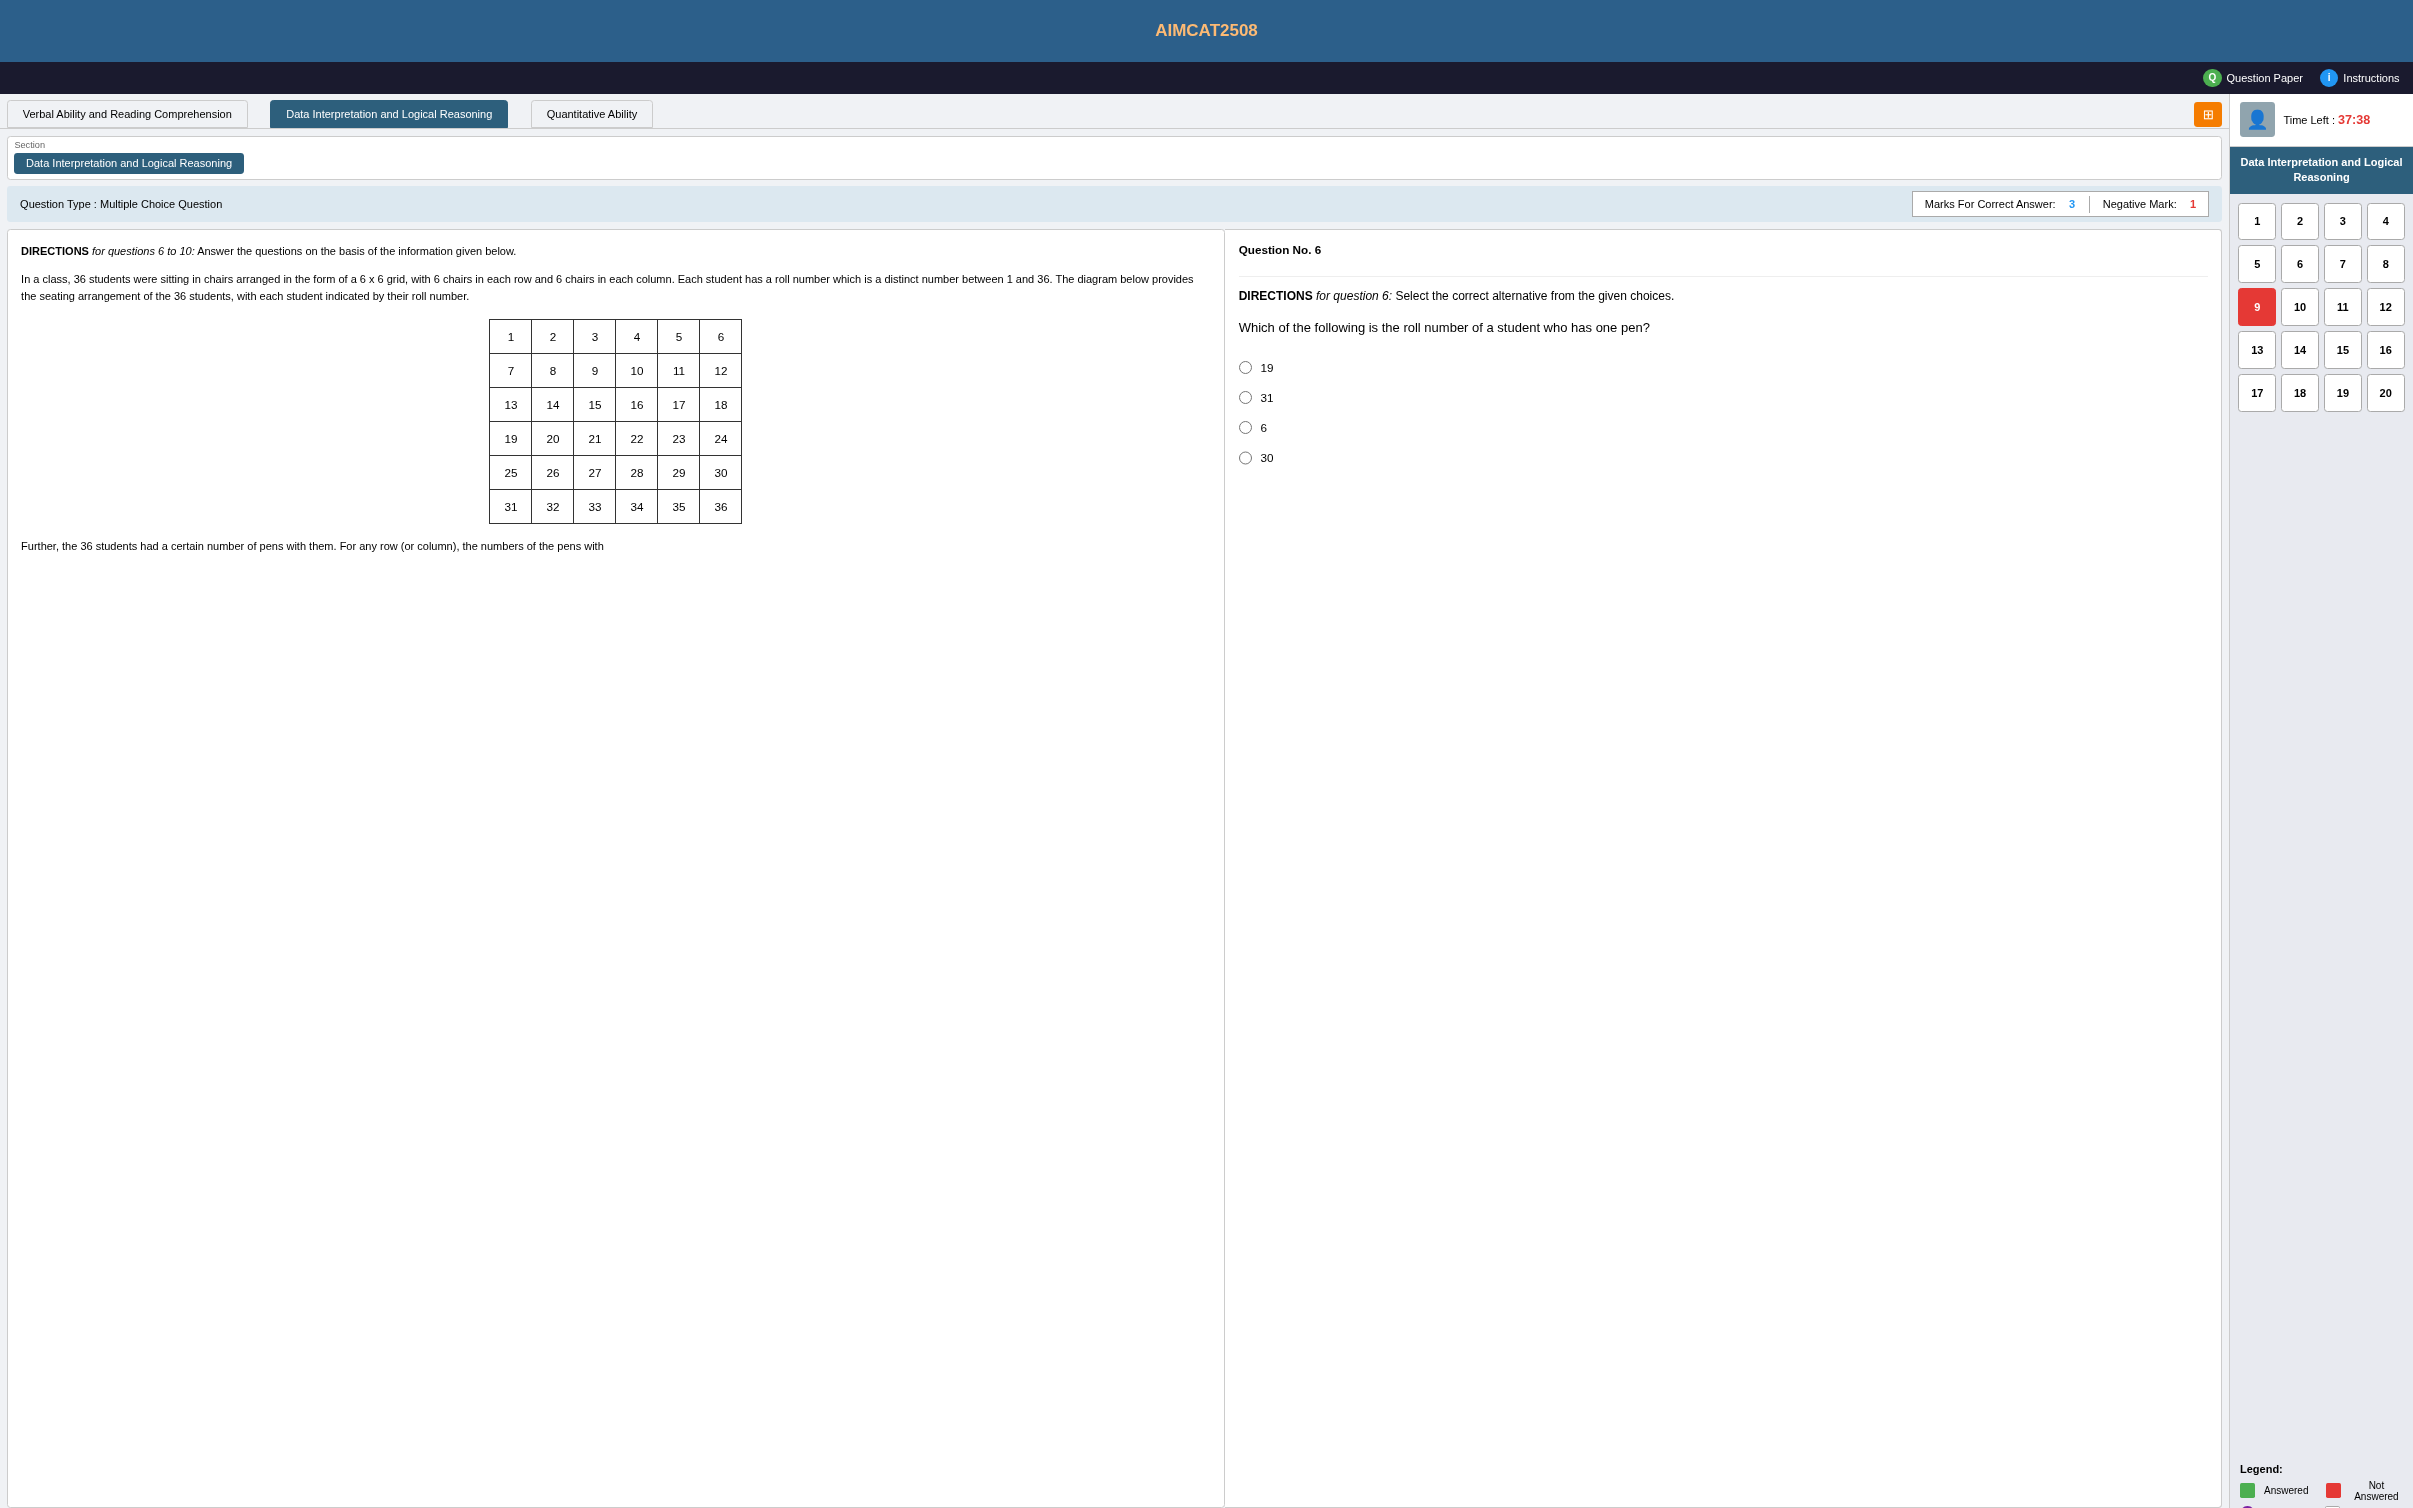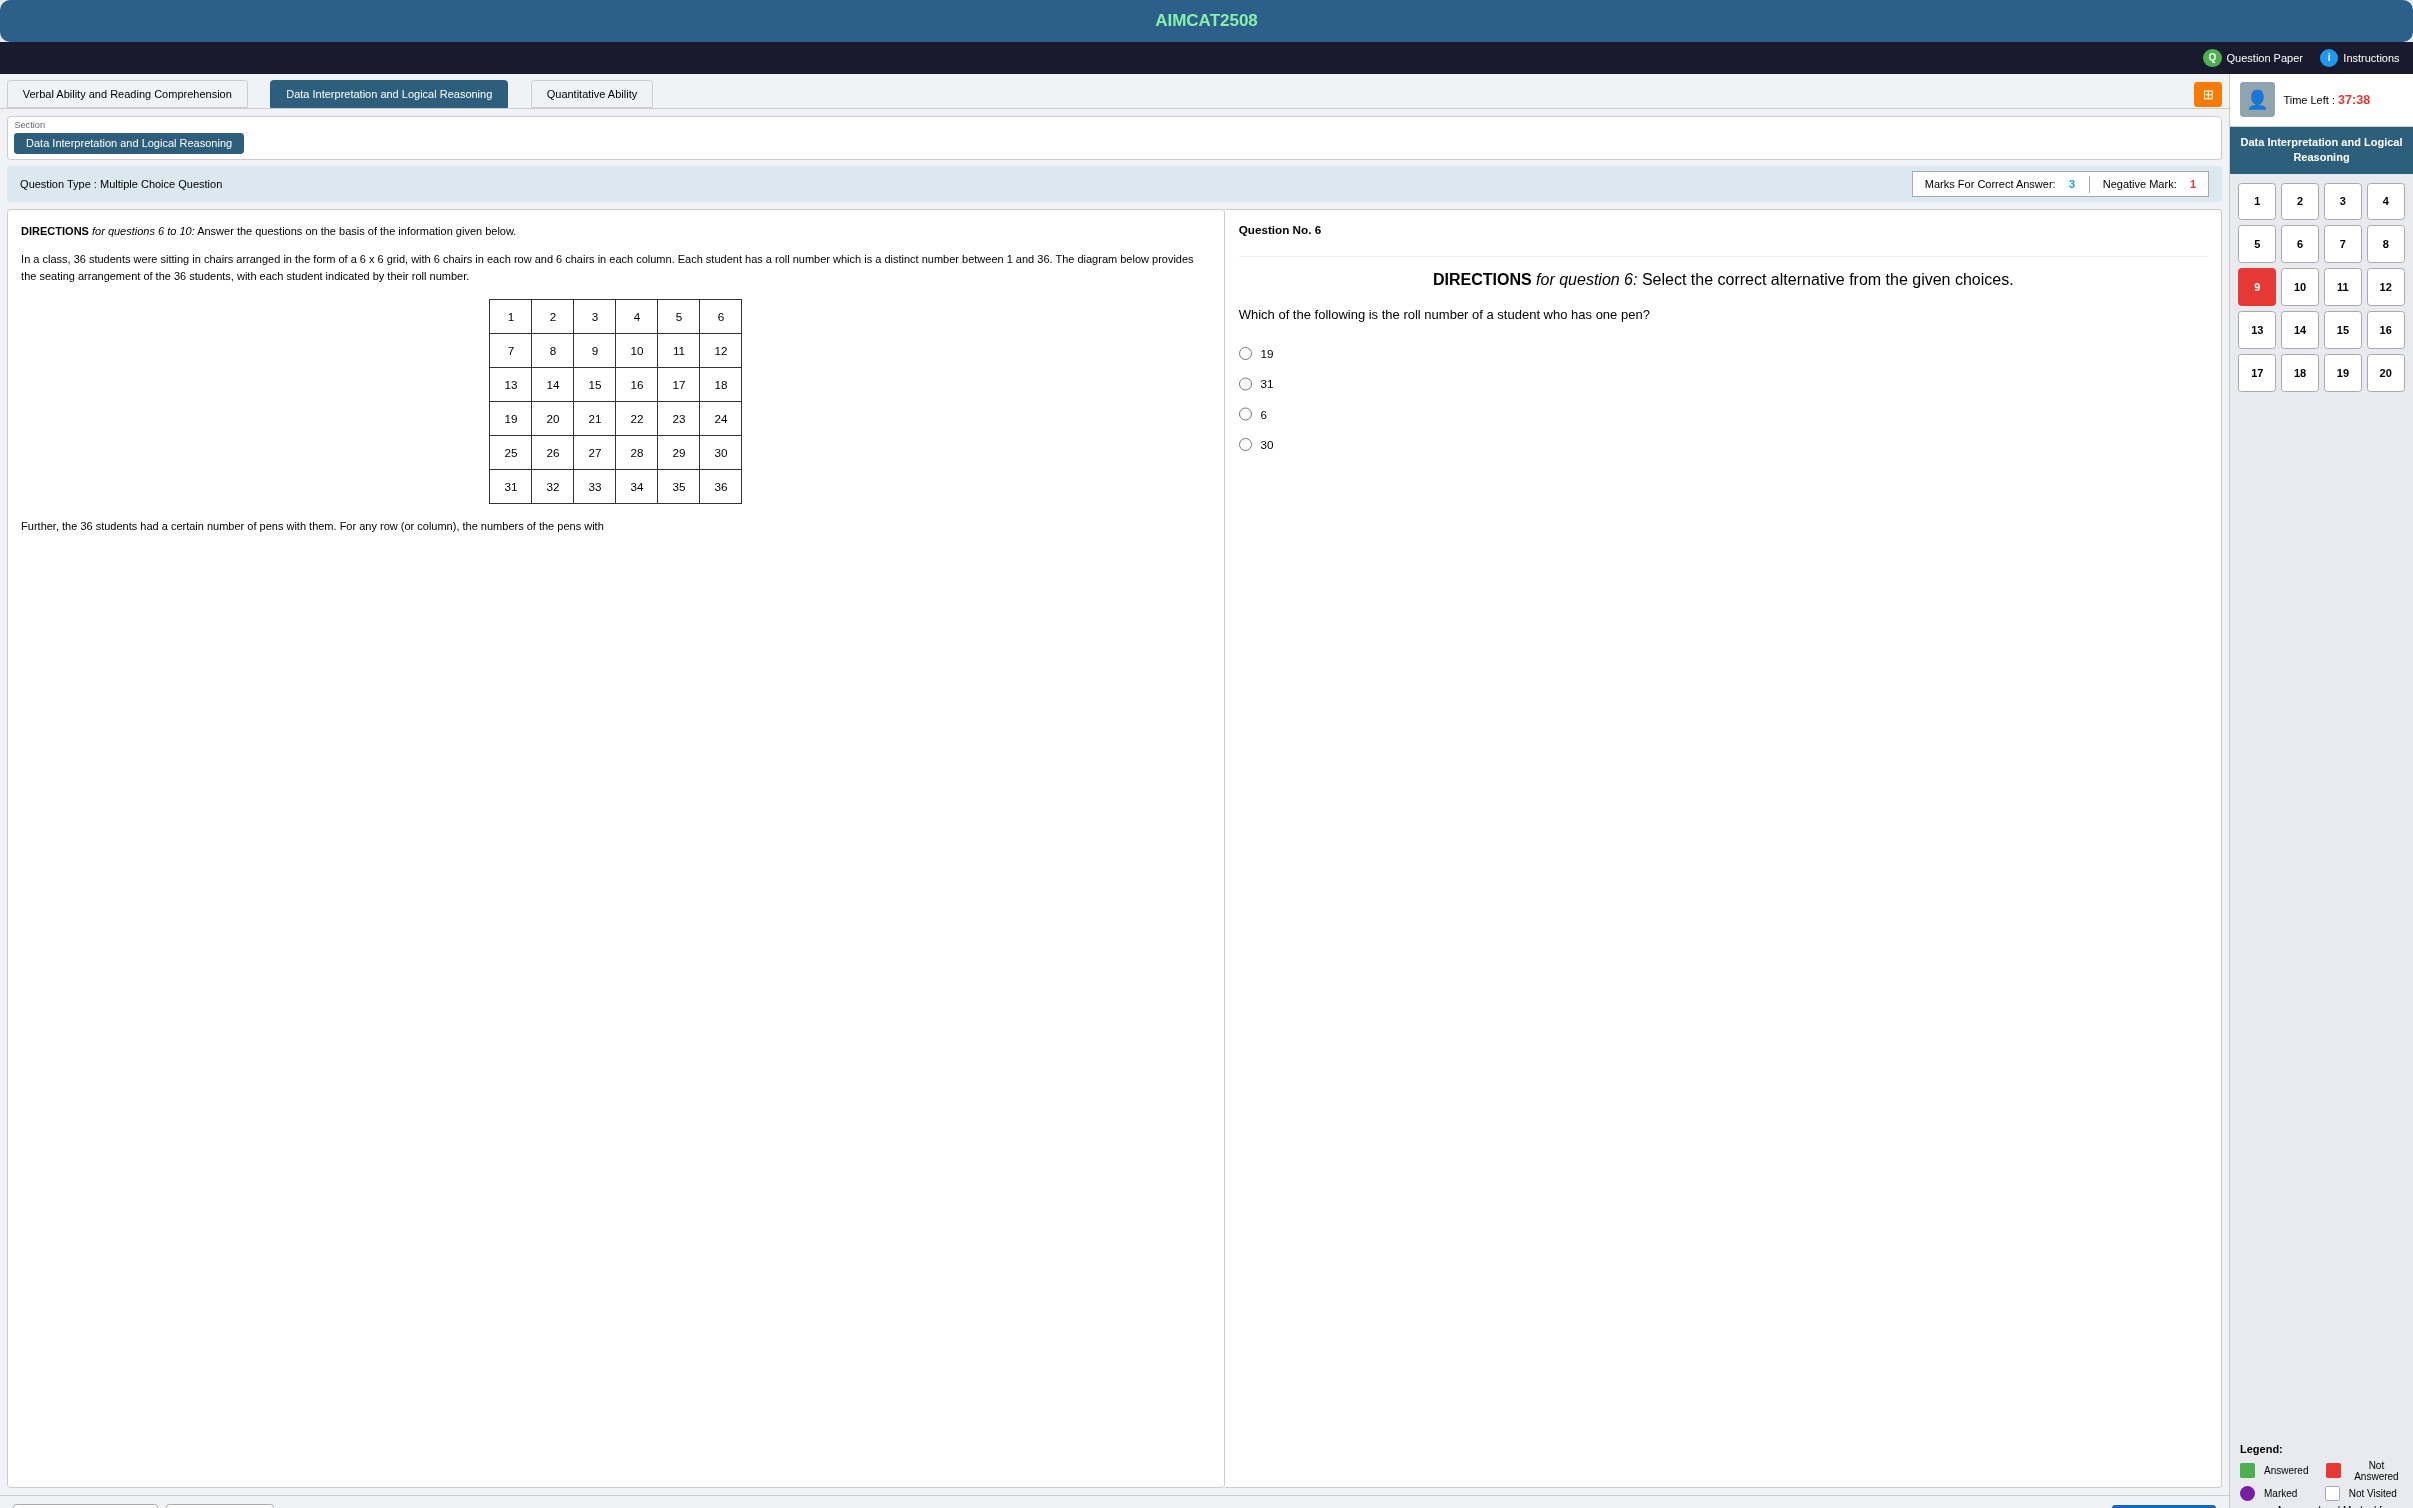--- a/index.html
+++ b/index.html
@@ -1,26 +1,25 @@
 <!DOCTYPE html>
 <html style="font-size:13.4px"><head>
   <meta charset="utf-8">
   <style>
     * { box-sizing: border-box; margin: 0; padding: 0; }
     body { font-family: Arial, sans-serif; font-size: 11.7px; background: #e8eaf0; }
 
     
     .header {
       background: #2c5f8a;
-      color: #86efac;
+      color: #fdba74;
       text-align: center;
-      padding: 11px;
+      padding: 21px;
       font-size: 17px;
       font-weight: bold;
-      border-radius: 10px;
     }
 
     
     .top-bar {
       background: #1a1a2e;
       display: flex;
       justify-content: flex-end;
       align-items: center;
       padding: 6.7px 13.4px;
       gap: 17px;
@@ -191,24 +190,23 @@
       font-size: 11px;
     }
     .question-no {
       font-size: 11.7px;
       font-weight: bold;
       margin-bottom: 10px;
       padding-bottom: 20px;
       border-bottom: 0.8px solid #eee;
     }
     .question-directions {
-      font-size: 16px;
+      font-size: 12px;
       margin-bottom: 11.7px;
       line-height: 1.6;
-      text-align: center;
     }
     .question-text {
       font-size: 13px;
       margin-bottom: 13.4px;
       line-height: 1.6;
     }
     .options-list { list-style: none; }
     .options-list li {
       display: flex;
       align-items: center;

